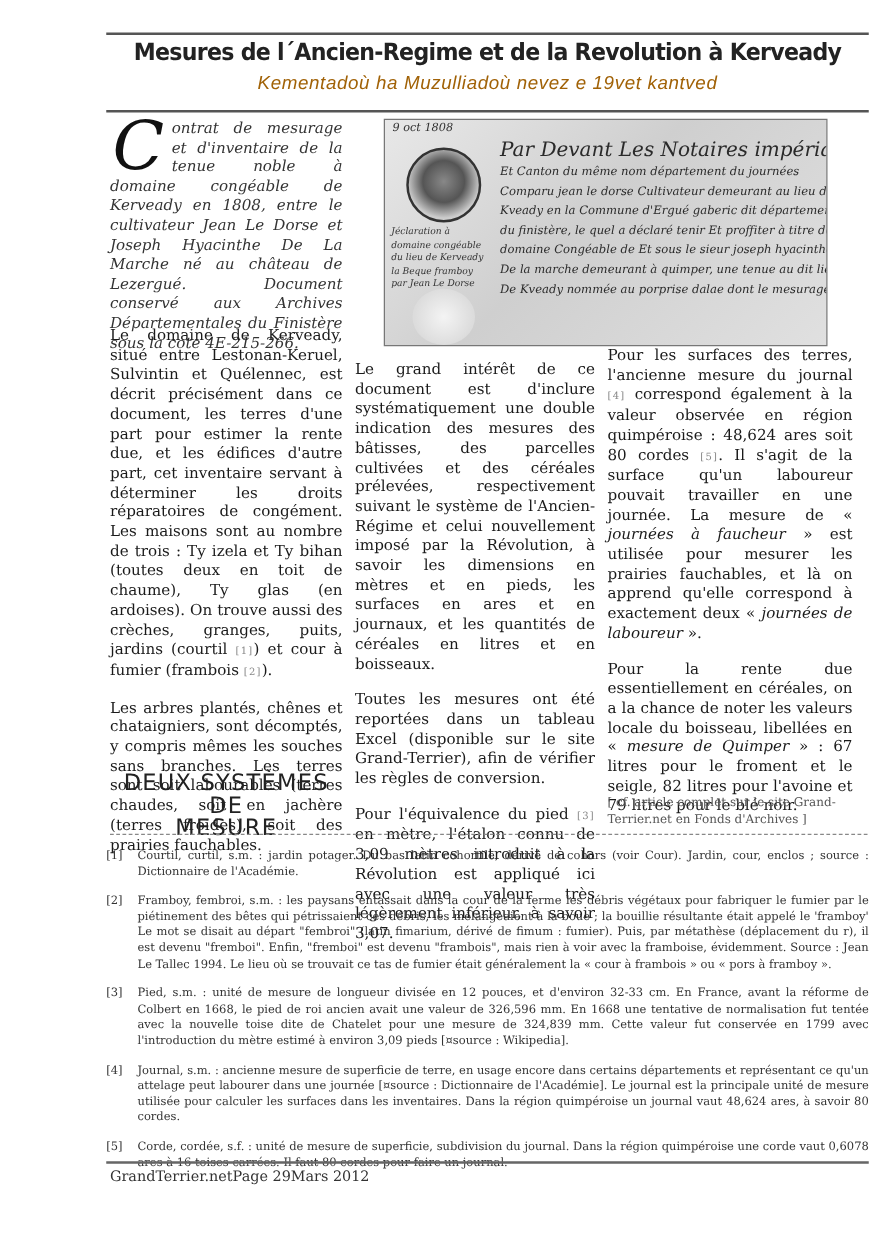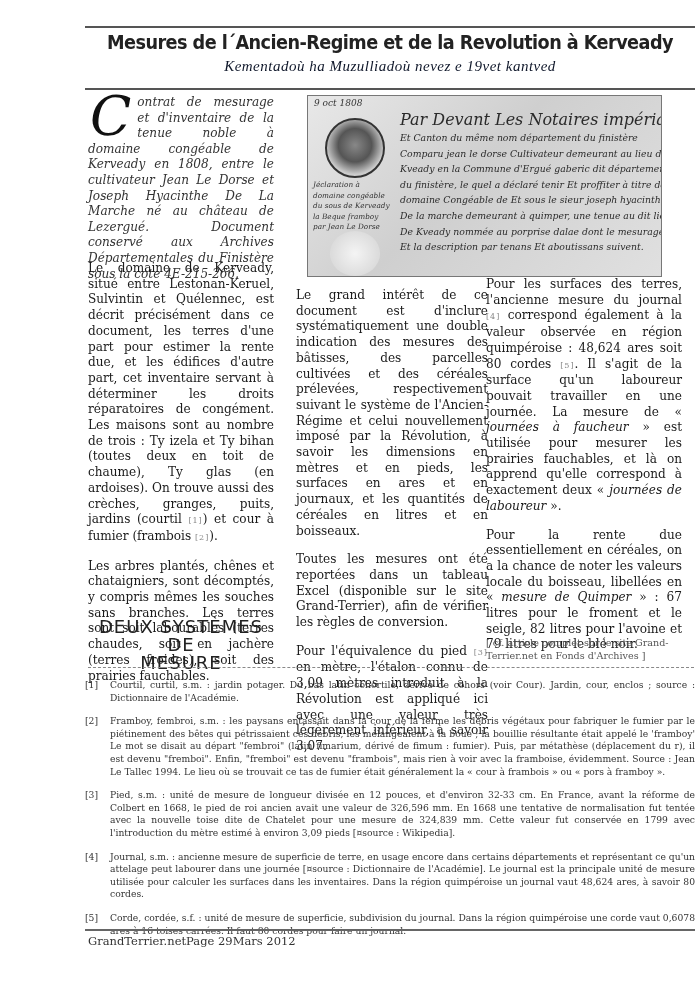--- a/index.html
+++ b/index.html
@@ -1,27 +1,27 @@
 <!DOCTYPE html>
 <html><head>
 <meta charset="utf-8">
 <style>
   html, body { margin:0; padding:0; background:#ffffff; }
   body { width:700px; height:990px; position:relative; overflow:hidden; color:#222; font-family:"DejaVu Serif", serif; }
   .rule { position:absolute; left:85px; width:610px; background:#555; }
   #top-rule { top:26px; height:2px; }
   #mid-rule { top:88px; height:2px; }
   #title { position:absolute; top:31px; left:85px; width:610px; text-align:center; font-family:"DejaVu Sans", sans-serif; font-weight:bold; font-size:19px; letter-spacing:-0.6px; color:#222; transform:scaleX(0.93); transform-origin:center; }
-  #subtitle { position:absolute; top:58px; left:85px; width:610px; text-align:center; font-family:Liberation Serif, serif; font-style:italic; font-size:15px; color:#0f172a; letter-spacing:0.5px; }
+  #subtitle { position:absolute; top:58px; left:85px; width:610px; text-align:center; font-family:Liberation Sans, sans-serif; font-style:italic; font-size:15px; color:#a16207; letter-spacing:0.5px; }
   .col { position:absolute; font-size:12.1px; line-height:15.7px; text-align:justify; hyphens:auto; color:#1a1a1a; }
   .col p { margin:0 0 13px 0; }
   #intro { position:absolute; left:88px; top:95px; width:186px; font-style:italic; font-size:12.1px; line-height:15.6px; text-align:justify; color:#333; }
   #dropcap { float:left; font-family:"DejaVu Serif", serif; font-style:italic; font-size:54px; line-height:44px; margin:0 6px -2px 2px; color:#111; }
   #col1 { left:88px; top:249px; width:186px;margin-top:12px; }
-  #col2 { left:296px; top:288px; width:192px; }
+  #col2 { left:284px; top:288px; width:192px; }
   #col3 { left:486px; top:277px; width:196px; }
   .ref { font-size:8px; color:#888; letter-spacing:1px; }
   #section-heading { position:absolute; left:88px; top:618px; width:186px; text-align:center; font-family:"DejaVu Sans", sans-serif; font-size:18px; line-height:18px; letter-spacing:1px; color:#222; }
   #photo { position:absolute; left:307px; top:95px; width:355px; height:182px; background:linear-gradient(135deg,#e8e8e8 0%,#cfcfcf 45%,#e0e0e0 100%); border:1px solid #777; box-sizing:border-box; overflow:hidden; }
   #photo .date { position:absolute; left:6px; top:2px; font-family:"DejaVu Serif", serif; font-style:italic; font-size:9px; color:#333; }
   #photo .seal { position:absolute; left:17px; top:22px; width:56px; height:56px; border-radius:50%; border:2px solid #333; background:radial-gradient(circle at 50% 45%,#888 0%,#555 40%,#ccc 70%); }
   #photo .seal2 { position:absolute; left:22px; top:135px; width:50px; height:45px; border-radius:50%; background:radial-gradient(circle,#f4f4f4 0%,#dcdcdc 70%); }
   #photo .script { position:absolute; left:92px; top:14px; font-family:"DejaVu Serif", serif; font-style:italic; font-size:9.3px; line-height:15.6px; color:#2a2a2a; white-space:nowrap; }
   #photo .script .big { font-size:16px; line-height:20px; }
   #photo .margin-note { position:absolute; left:5px; top:84px; font-family:"DejaVu Serif", serif; font-style:italic; font-size:7.3px; line-height:10.5px; color:#333; white-space:nowrap; }
@@ -47,34 +47,33 @@
   <span>ontrat de mesurage et d'inventaire de la tenue noble à domaine congéable de Kerveady en 1808, entre le cultivateur Jean Le Dorse et Joseph Hyacinthe De La Marche né au château de Lezergué. Document conservé aux Archives Départementales du Finistère sous la cote 4E-215-266.</span>
 </div>
 
 <div id="photo">
   <div class="date">9 oct 1808</div>
   <div class="seal"></div>
   <div class="seal2"></div>
   <div class="margin-note">
     <div>Jéclaration à</div>
     <div>domaine congéable</div>
-    <div>du sous de Kerveady</div>
+    <div>du lieu de Kerveady</div>
     <div>la Beque framboy</div>
     <div>par Jean Le Dorse</div>
   </div>
   <div class="script">
     <div class="big">Par Devant Les Notaires impériaux</div>
-    <div>Et Canton du même nom département du finistère</div>
+    <div>Et Canton du même nom département du journées</div>
     <div>Comparu jean le dorse Cultivateur demeurant au lieu de</div>
     <div>Kveady en la Commune d'Ergué gaberic dit département</div>
     <div>du finistère, le quel a déclaré tenir Et proffiter à titre de</div>
     <div>domaine Congéable de Et sous le sieur joseph hyacinthe</div>
     <div>De la marche demeurant à quimper, une tenue au dit lieu</div>
     <div>De Kveady nommée au porprise dalae dont le mesurage</div>
-    <div>Et la description par tenans Et aboutissans suivent.</div>
   </div>
 </div>
 
 <div class="col" id="col1">
   <p><span>Le domaine de Kerveady, situé entre Lestonan-Keruel, Sulvintin et Quélennec, est décrit précisément dans ce document, les terres d'une part pour estimer la rente due, et les édifices d'autre part, cet inventaire servant à déterminer les droits réparatoires de congément. Les maisons sont au nombre de trois : Ty izela et Ty bihan (toutes deux en toit de chaume), Ty glas (en ardoises). On trouve aussi des crèches, granges, puits, jardins (courtil</span> <span class="ref">[1]</span><span>) et cour à fumier (frambois</span> <span class="ref">[2]</span><span>).</span></p>
   <p>Les arbres plantés, chênes et chataigniers, sont décomptés, y compris mêmes les souches sans branches. Les terres sont soit labourables (terres chaudes, soit en jachère (terres froides), soit des prairies fauchables.</p>
 </div>
 
 <div id="section-heading">
   <div>DEUX SYSTÈMES DE</div>

